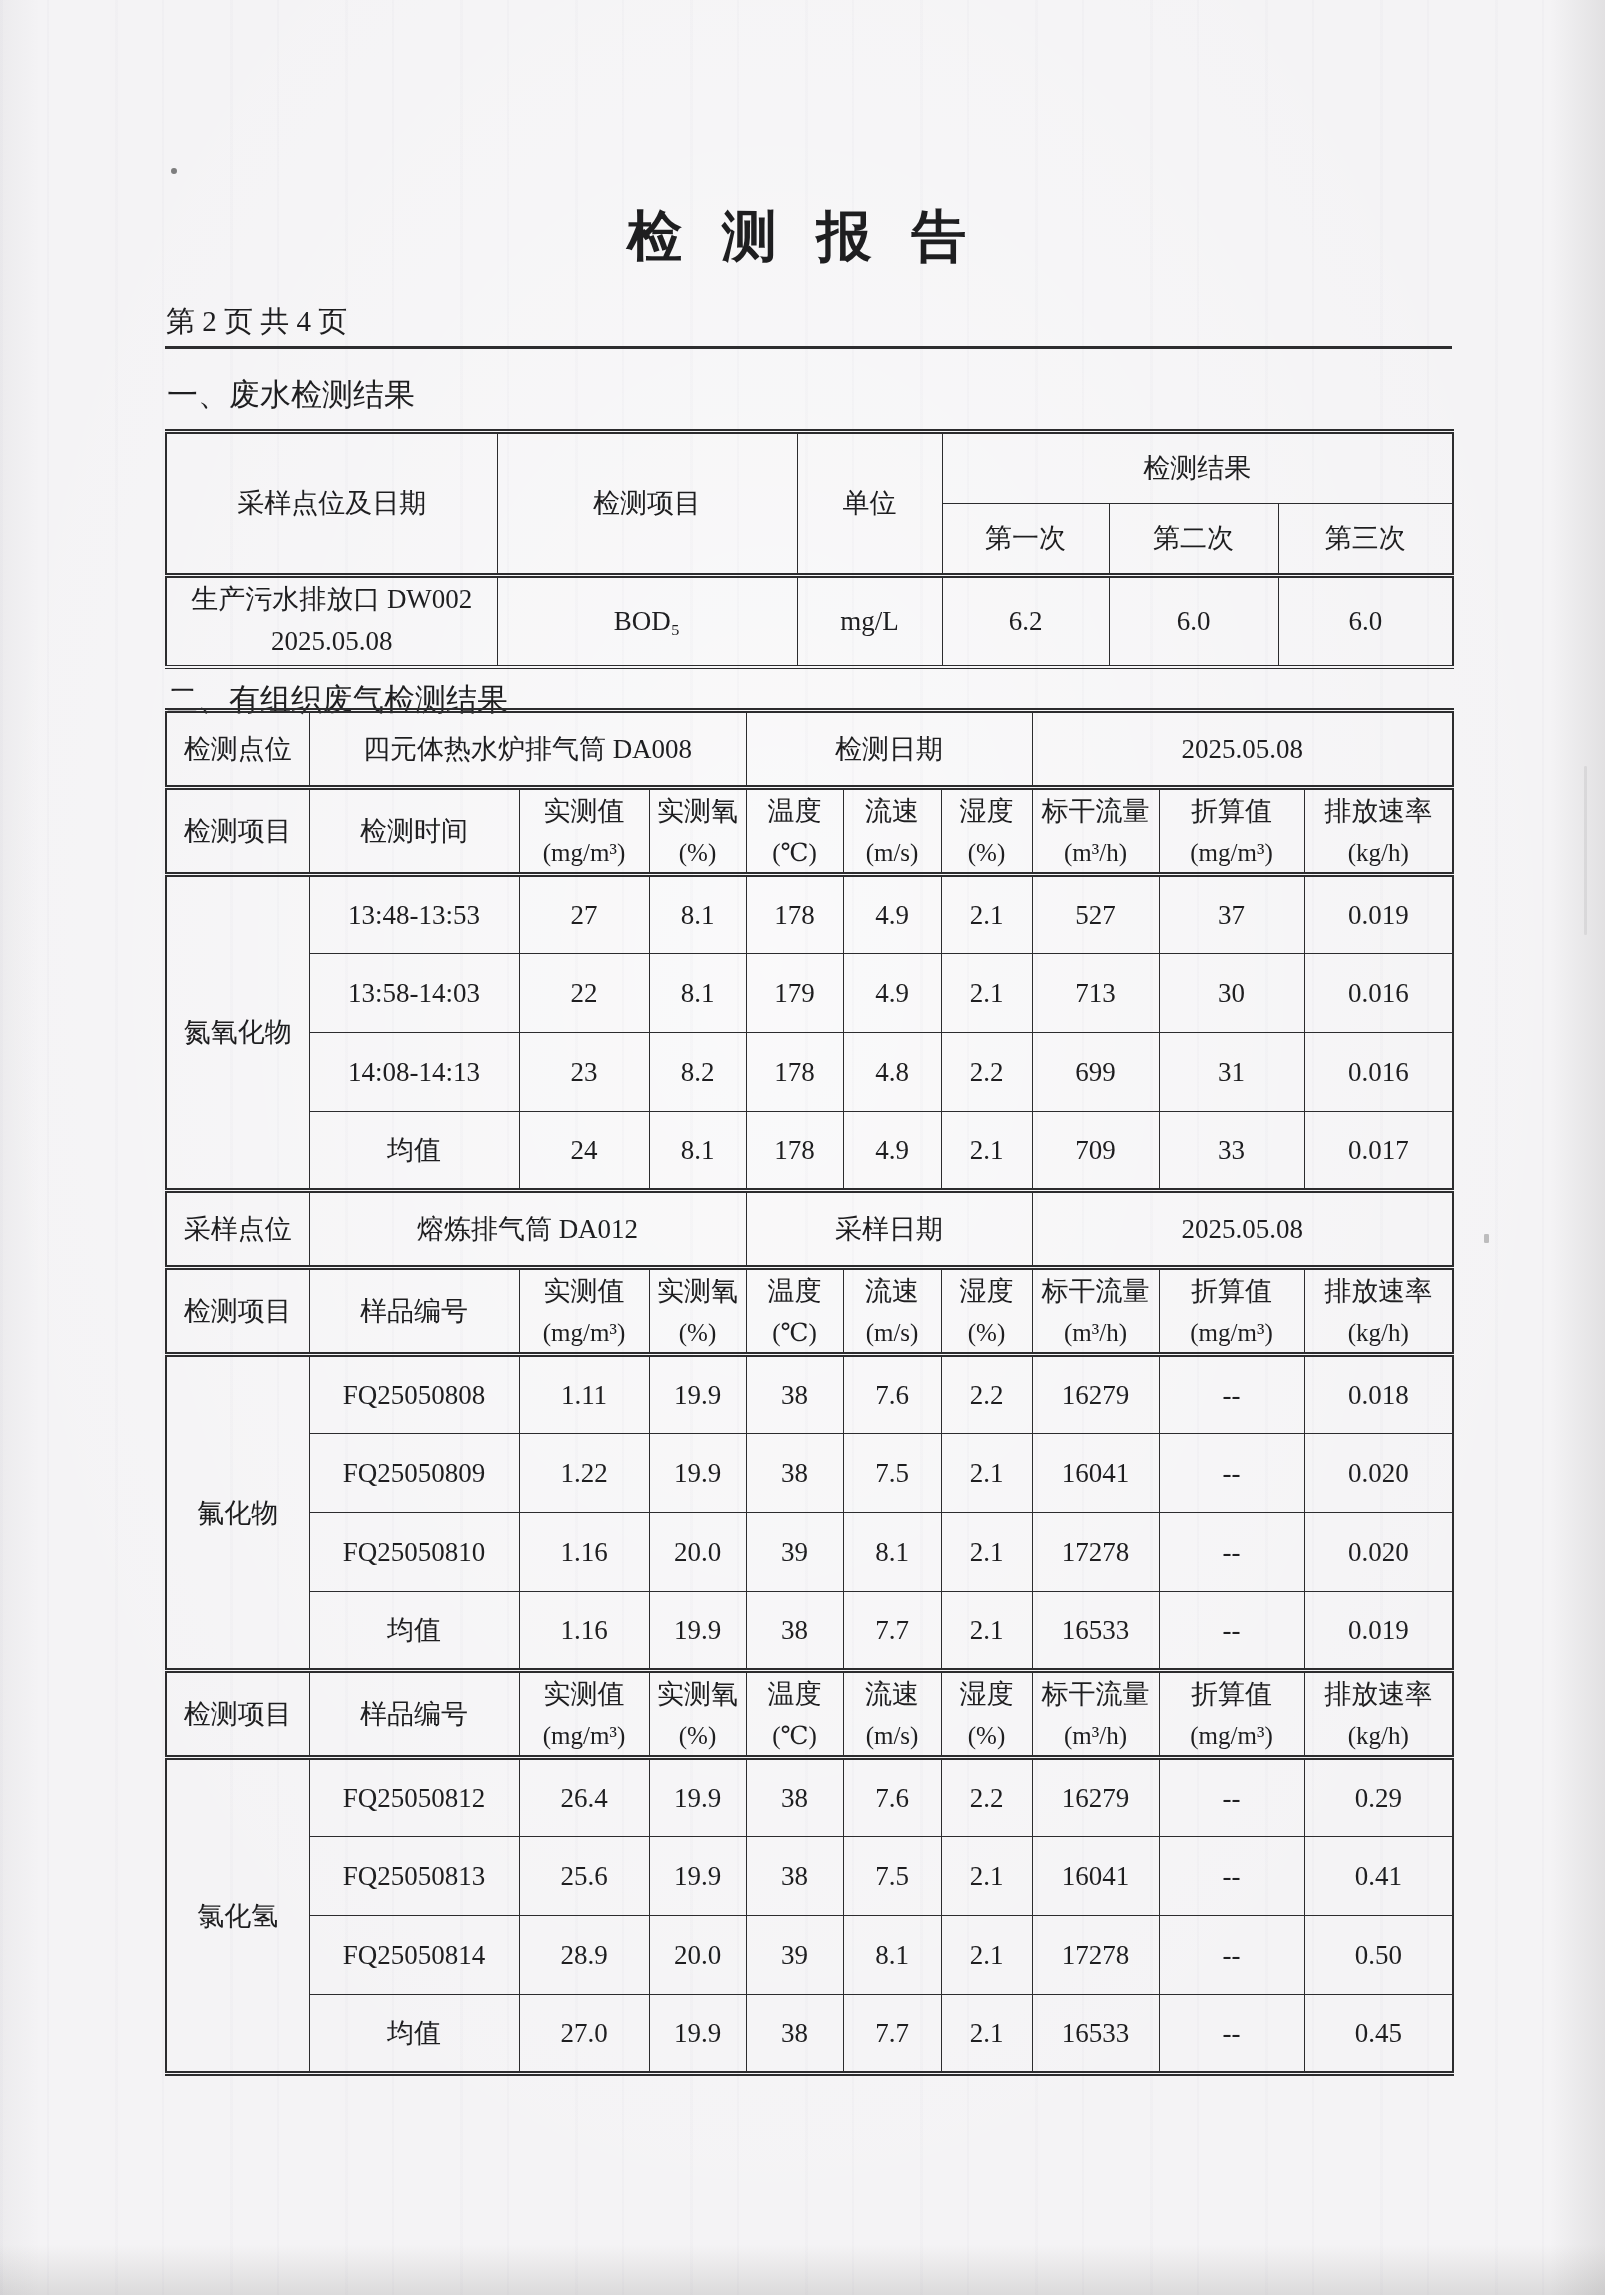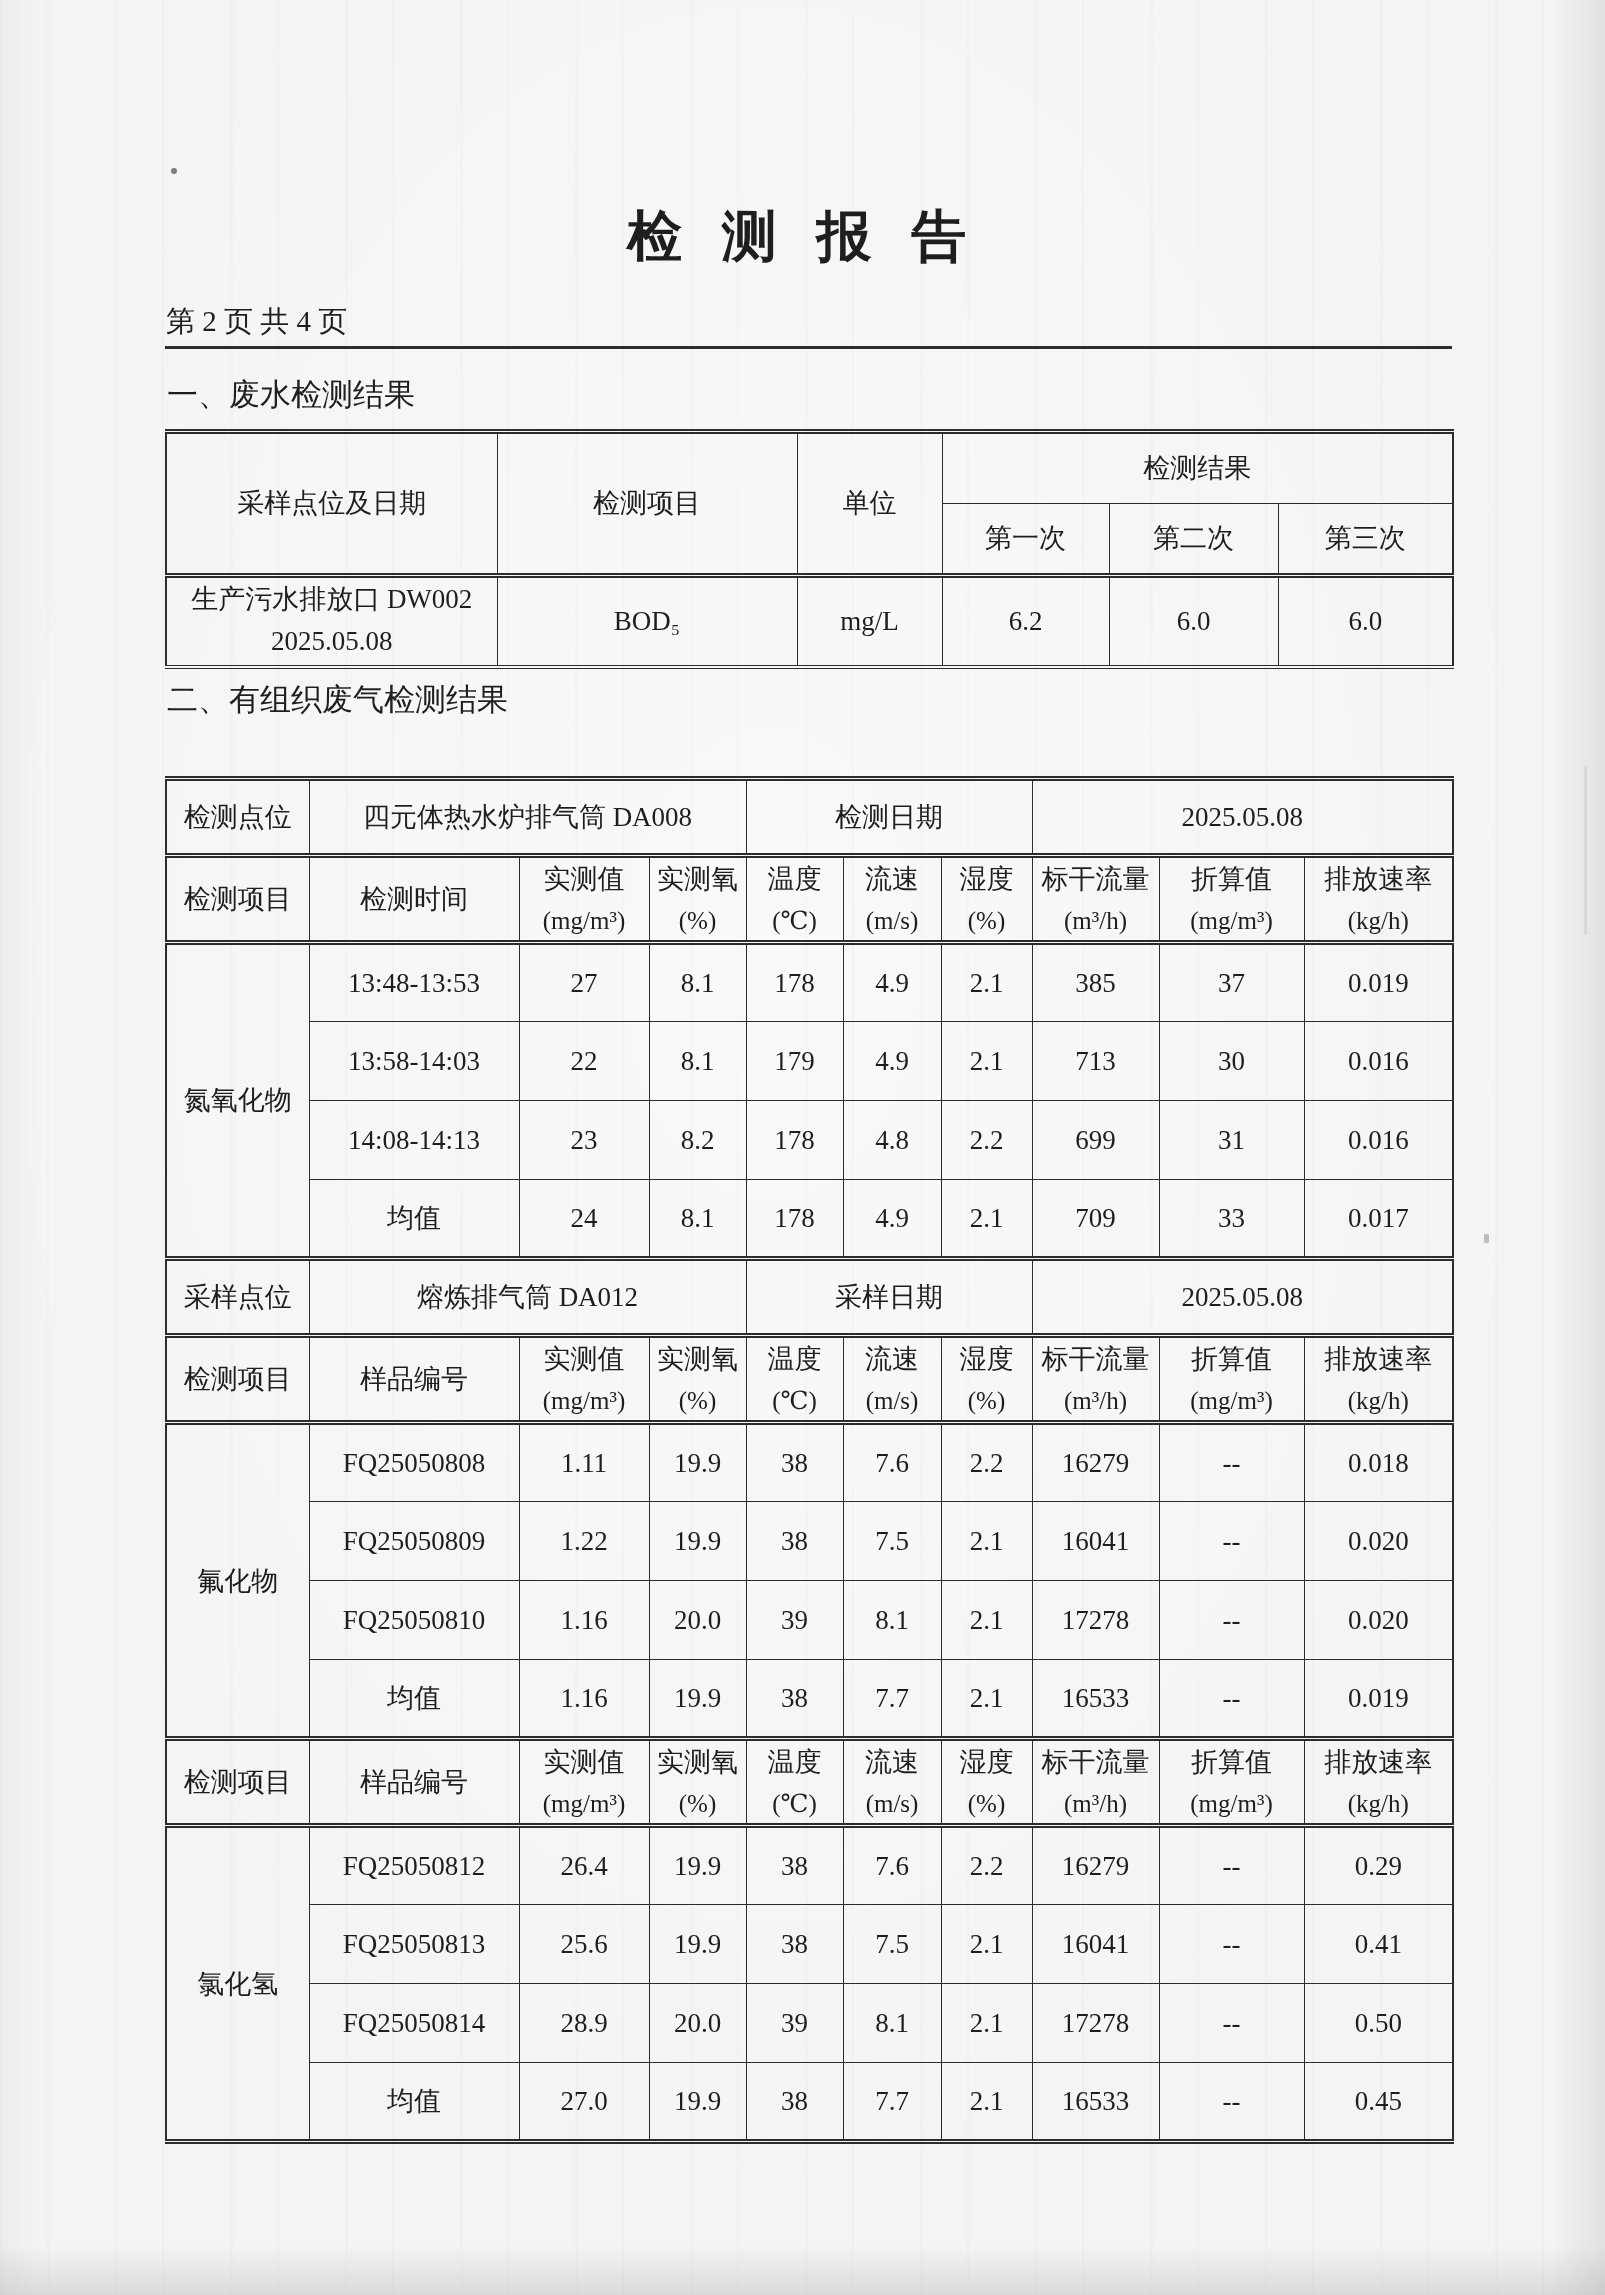--- a/index.html
+++ b/index.html
@@ -43,21 +43,21 @@
     border:1.9px solid #2c2c2e;
     text-align:center; vertical-align:middle;
     font-size:27px; padding:0; line-height:1.35;
     overflow:hidden;
   }
   .t1 { top:429px; width:1287px; border:2.6px solid #2c2c2e; border-top:5.2px double #2c2c2e; border-bottom:4.5px double #2c2c2e; }
   .t1 tr.rh { height:72px; }
   .t1 tr.rd { height:91px; }
   .t1 tr.rd td { border-top:5.2px double #2c2c2e; }
 
-  .t2 { top:776px; width:1286px; border:2.6px solid #2c2c2e; border-top:5.2px double #2c2c2e; border-bottom:5.2px double #2c2c2e;padding-left:38px; }
+  .t2 { top:708px; width:1286px; border:2.6px solid #2c2c2e; border-top:5.2px double #2c2c2e; border-bottom:5.2px double #2c2c2e;padding-left:38px; }
   .t2 tr.rA { height:77px; }
   .t2 tr.rH { height:85px; }
   .t2 tr.rD { height:79px; }
   .t2 tr.dt td { border-top:5.2px double #2c2c2e; }
 
   .hc .unit { font-size:25px; }
   .hc div { line-height:1.58; }
   .two-line div { line-height:1.55; }
 </style>
 </head>
@@ -175,21 +175,21 @@
     </tr>
 
     <tr class="rD dt">
       <td rowspan="4">氮氧化物</td>
       <td>13:48-13:53</td>
       <td>27</td>
       <td>8.1</td>
       <td>178</td>
       <td>4.9</td>
       <td>2.1</td>
-      <td>385</td>
+      <td>527</td>
       <td>37</td>
       <td>0.019</td>
     </tr>
     <tr class="rD">
       <td>13:58-14:03</td>
       <td>22</td>
       <td>8.1</td>
       <td>179</td>
       <td>4.9</td>
       <td>2.1</td>

